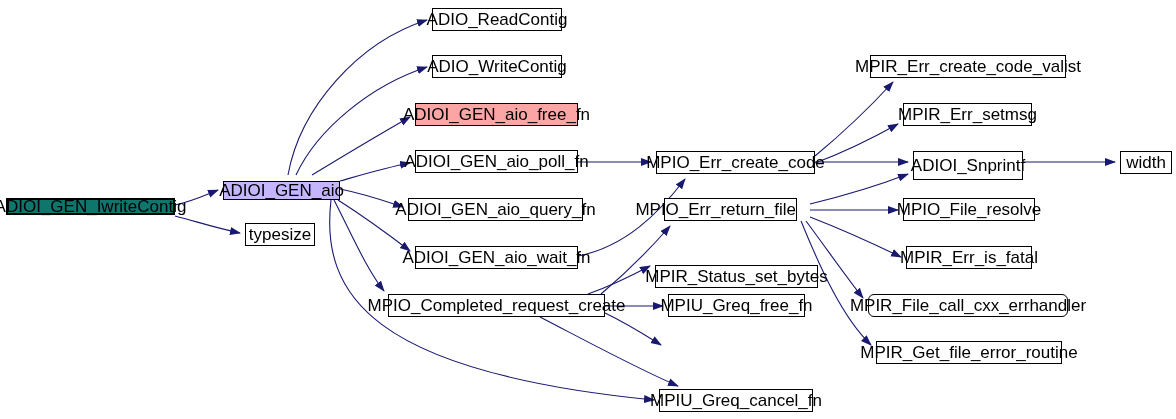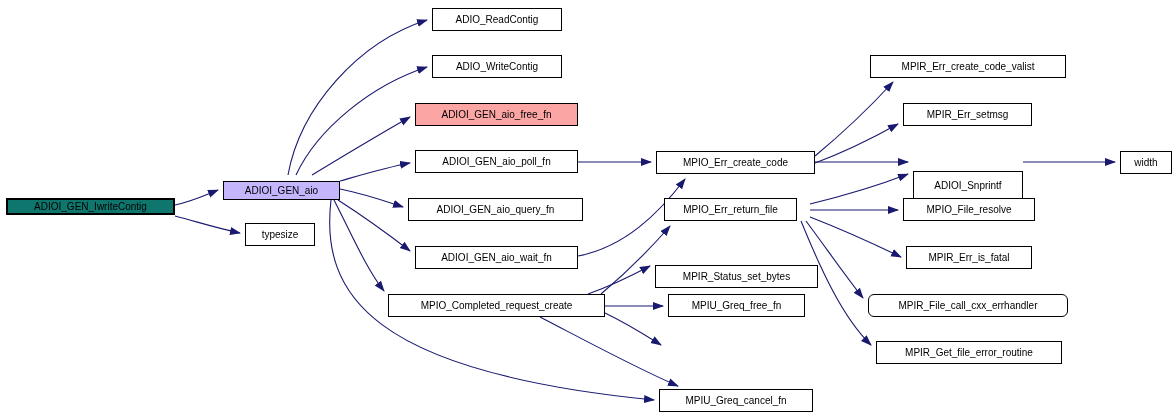--- a/index.html
+++ b/index.html
@@ -28,21 +28,21 @@
   }
   .node {
     position: absolute;
     z-index: 2;
     box-sizing: border-box;
     background: #ffffff;
     border: 1px solid #000000;
     display: flex;
     align-items: center;
     justify-content: center;
-    font-size: 10px;
+    font-size: 17px;
     color: #000000;
     white-space: nowrap;
     cursor: pointer;
   }
   .node.highlight {
     background: #c0c0c0;
     border-width: 2px;
     cursor: default;
   }
 </style>
@@ -109,39 +109,39 @@
     </div>
     <div class="node" style="left: 415px; top: 246px; width: 163px; height: 23px; background: rgb(255, 255, 255); border-color: rgb(0, 0, 0);">
       <span>ADIOI_GEN_aio_wait_fn</span>
     </div>
     <div class="node" style="left: 388px; top: 294px; width: 217px; height: 23px; background: rgb(255, 255, 255); border-color: rgb(0, 0, 0);">
       <span>MPIO_Completed_request_create</span>
     </div>
     <div class="node" style="left: 656px; top: 151px; width: 159px; height: 23px; background: rgb(255, 255, 255); border-color: rgb(0, 0, 0);">
       <span>MPIO_Err_create_code</span>
     </div>
-    <div class="node" style="left: 664px; top: 198px; width: 133px; height: 23px; background: rgb(255, 255, 255); border-color: rgb(0, 0, 0);">
+    <div class="node" style="left: 664px; top: 198px; width: 133px; height: 23px; background: rgb(255, 255, 255); border-color: rgb(0, 0, 0); justify-content: flex-end;">
       <span>MPIO_Err_return_file</span>
     </div>
     <div class="node" style="left: 655px; top: 246px; width: 163px; height: 23px; background: rgb(255, 255, 255); border-color: rgb(0, 0, 0); margin-top: 19px;">
       <span>MPIR_Status_set_bytes</span>
     </div>
     <div class="node" style="left: 668px; top: 294px; width: 137px; height: 23px; background: rgb(255, 255, 255); border-color: rgb(0, 0, 0);">
       <span>MPIU_Greq_free_fn</span>
     </div>
     <div class="node" style="left: 659px; top: 389px; width: 154px; height: 23px; background: rgb(255, 255, 255); border-color: rgb(0, 0, 0);">
       <span>MPIU_Greq_cancel_fn</span>
     </div>
     <div class="node" style="left: 870px; top: 55px; width: 196px; height: 23px; background: rgb(255, 255, 255); border-color: rgb(0, 0, 0);">
       <span>MPIR_Err_create_code_valist</span>
     </div>
     <div class="node" style="left: 903px; top: 103px; width: 129px; height: 23px; background: rgb(255, 255, 255); border-color: rgb(0, 0, 0);">
       <span>MPIR_Err_setmsg</span>
     </div>
-    <div class="node" style="left: 913px; top: 151px; width: 110px; height: 29px; background: rgb(255, 255, 255); border-color: rgb(0, 0, 0); margin-top: 20px;">
+    <div class="node" style="left: 913px; top: 151px; width: 110px; height: 29px; background: rgb(255, 255, 255); border-color: rgb(0, 0, 0);">
       <span>ADIOI_Snprintf</span>
     </div>
     <div class="node" style="left: 1120px; top: 151px; width: 52px; height: 23px; background: rgb(255, 255, 255); border-color: rgb(0, 0, 0);">
       <span>width</span>
     </div>
     <div class="node" style="left: 903px; top: 198px; width: 132px; height: 23px; background: rgb(255, 255, 255); border-color: rgb(0, 0, 0);">
       <span>MPIO_File_resolve</span>
     </div>
     <div class="node" style="left: 906px; top: 246px; width: 126px; height: 23px; background: rgb(255, 255, 255); border-color: rgb(0, 0, 0);">
       <span>MPIR_Err_is_fatal</span>

